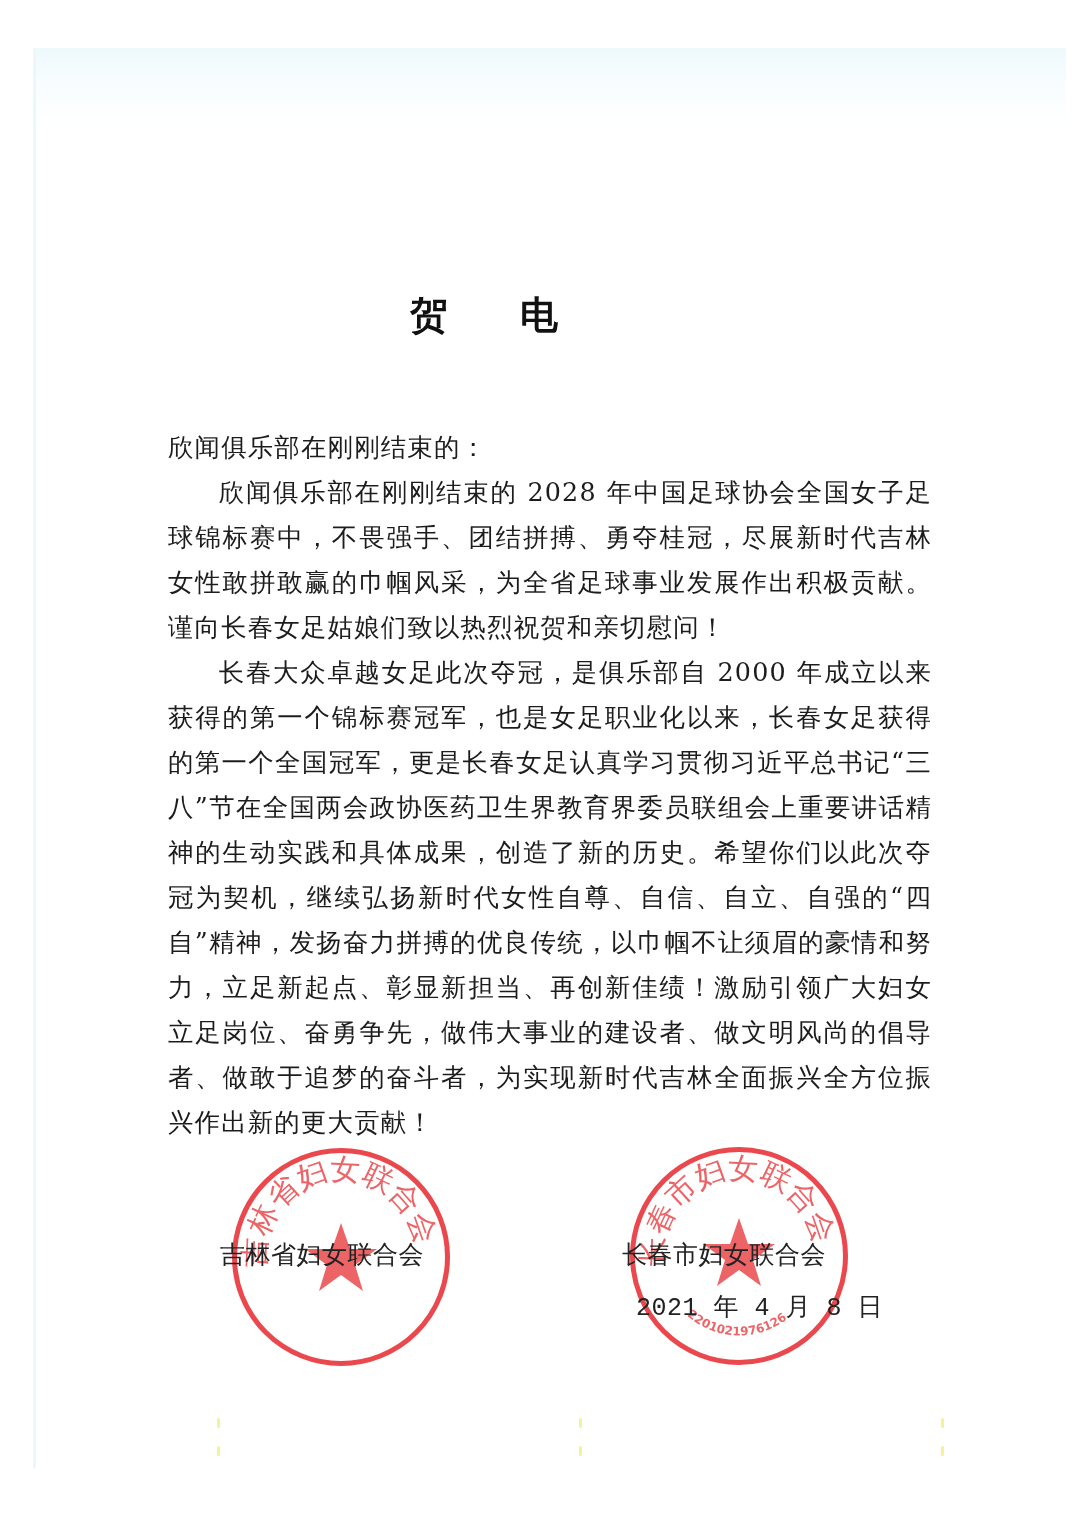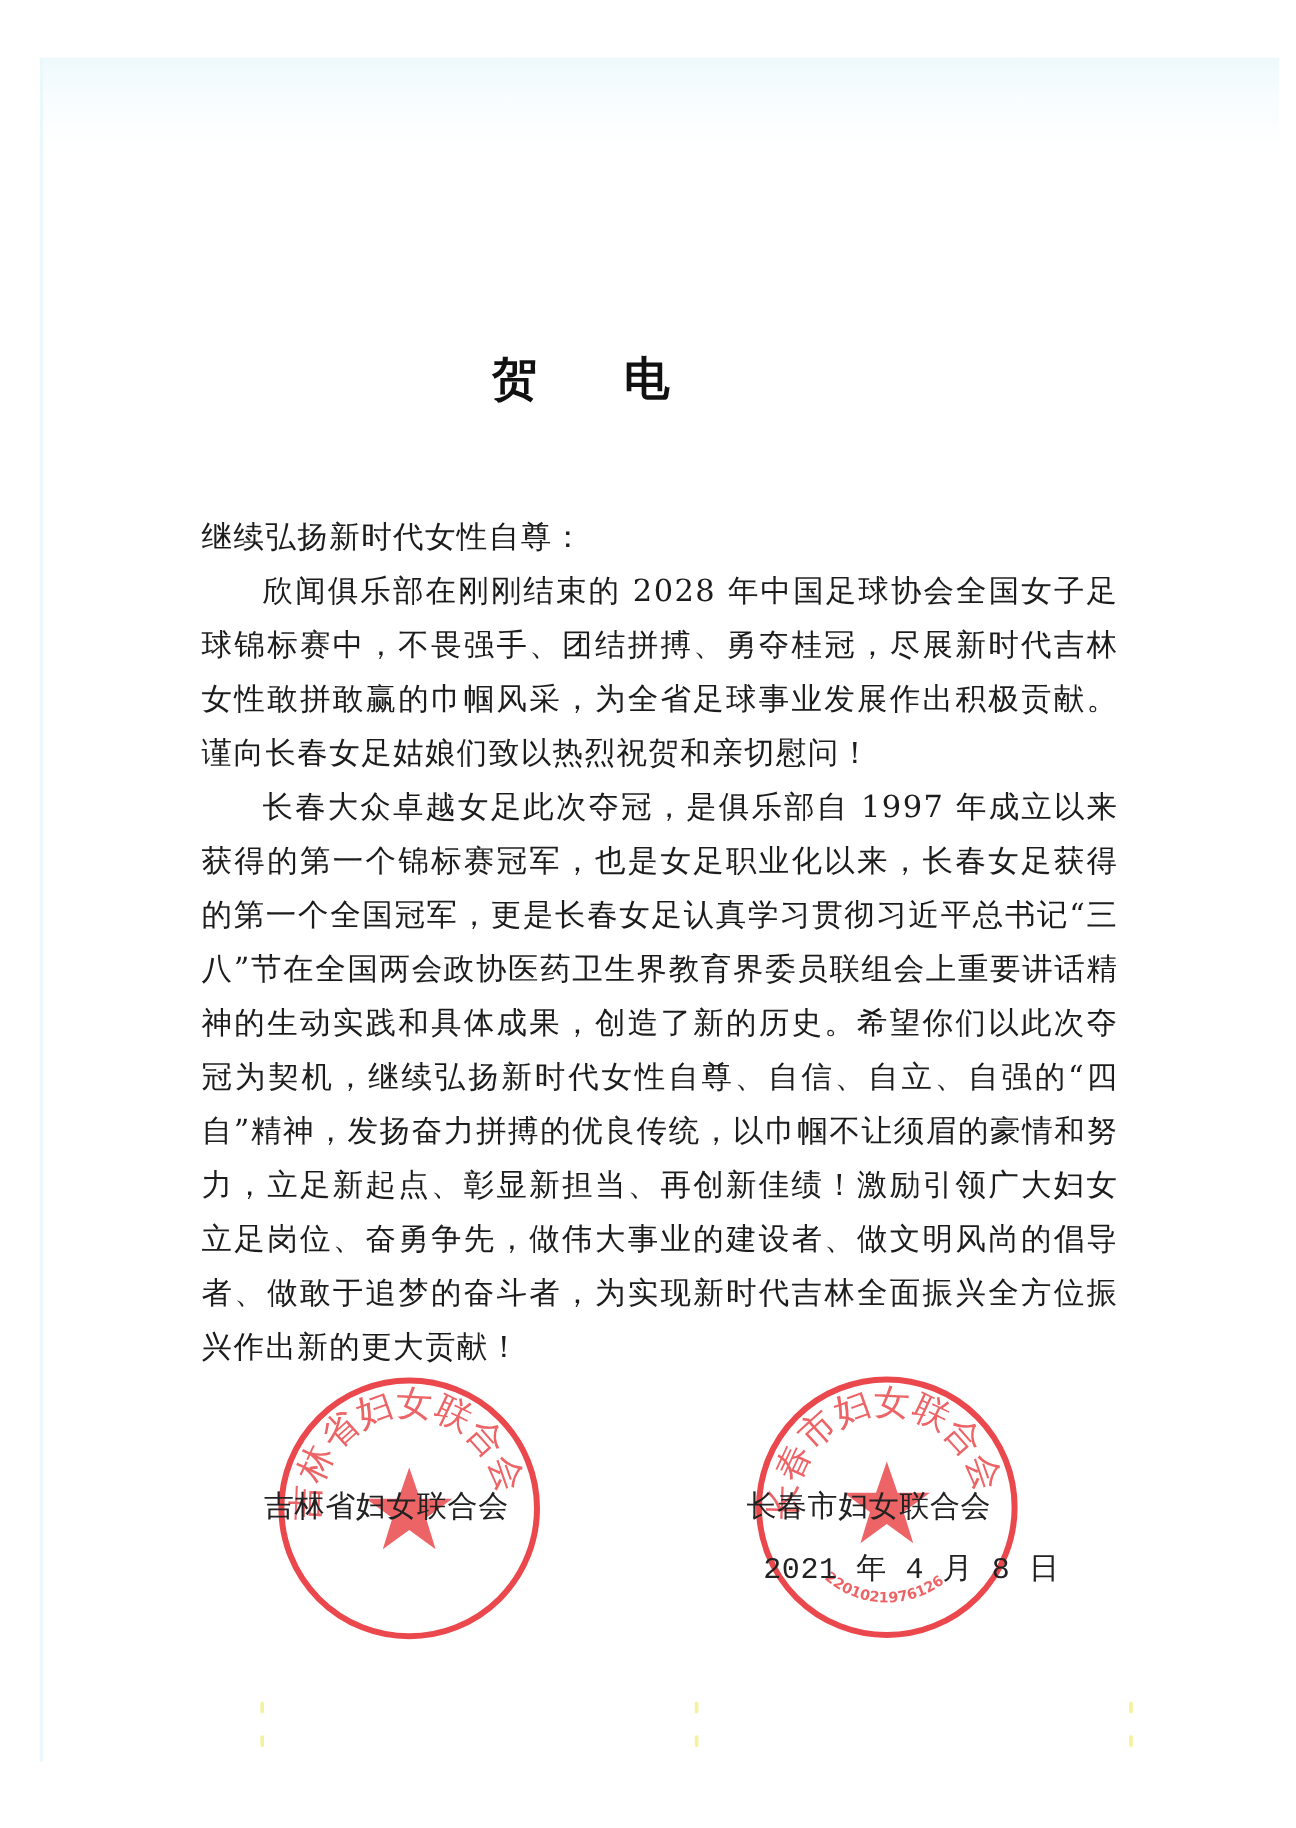--- a/index.html
+++ b/index.html
@@ -87,23 +87,23 @@
 </head>
 <body>
 
 <div class="scan-sheet"></div>
 
 <div class="title">
   <span>贺</span><span class="gap"></span><span>电</span>
 </div>
 
 <div class="body-text">
-  <p class="salutation">继续弘扬新时代女性自尊：</p>
+  <p class="salutation">欣闻俱乐部在刚刚结束的：</p>
   <p>欣闻俱乐部在刚刚结束的 2028 年中国足球协会全国女子足球锦标赛中，不畏强手、团结拼搏、勇夺桂冠，尽展新时代吉林女性敢拼敢赢的巾帼风采，为全省足球事业发展作出积极贡献。谨向长春女足姑娘们致以热烈祝贺和亲切慰问！</p>
-  <p>长春大众卓越女足此次夺冠，是俱乐部自 1997 年成立以来获得的第一个锦标赛冠军，也是女足职业化以来，长春女足获得的第一个全国冠军，更是长春女足认真学习贯彻习近平总书记“三八”节在全国两会政协医药卫生界教育界委员联组会上重要讲话精神的生动实践和具体成果，创造了新的历史。希望你们以此次夺冠为契机，继续弘扬新时代女性自尊、自信、自立、自强的“四自”精神，发扬奋力拼搏的优良传统，以巾帼不让须眉的豪情和努力，立足新起点、彰显新担当、再创新佳绩！激励引领广大妇女立足岗位、奋勇争先，做伟大事业的建设者、做文明风尚的倡导者、做敢于追梦的奋斗者，为实现新时代吉林全面振兴全方位振兴作出新的更大贡献！</p>
+  <p>长春大众卓越女足此次夺冠，是俱乐部自 2000 年成立以来获得的第一个锦标赛冠军，也是女足职业化以来，长春女足获得的第一个全国冠军，更是长春女足认真学习贯彻习近平总书记“三八”节在全国两会政协医药卫生界教育界委员联组会上重要讲话精神的生动实践和具体成果，创造了新的历史。希望你们以此次夺冠为契机，继续弘扬新时代女性自尊、自信、自立、自强的“四自”精神，发扬奋力拼搏的优良传统，以巾帼不让须眉的豪情和努力，立足新起点、彰显新担当、再创新佳绩！激励引领广大妇女立足岗位、奋勇争先，做伟大事业的建设者、做文明风尚的倡导者、做敢于追梦的奋斗者，为实现新时代吉林全面振兴全方位振兴作出新的更大贡献！</p>
 </div>
 
 <div class="seal seal-left">
   <svg width="208" height="208" viewBox="0 0 208 208">
     <defs>
       <path id="arcL" d="M 30 120 A 76 76 0 1 1 178 120"></path>
     </defs>
     <text font-size="30" fill="#e8353a" font-family="DejaVu Serif, serif" opacity="0.85">
       <textPath href="#arcL" startOffset="2%">吉林省妇女联合会</textPath>
     </text>

